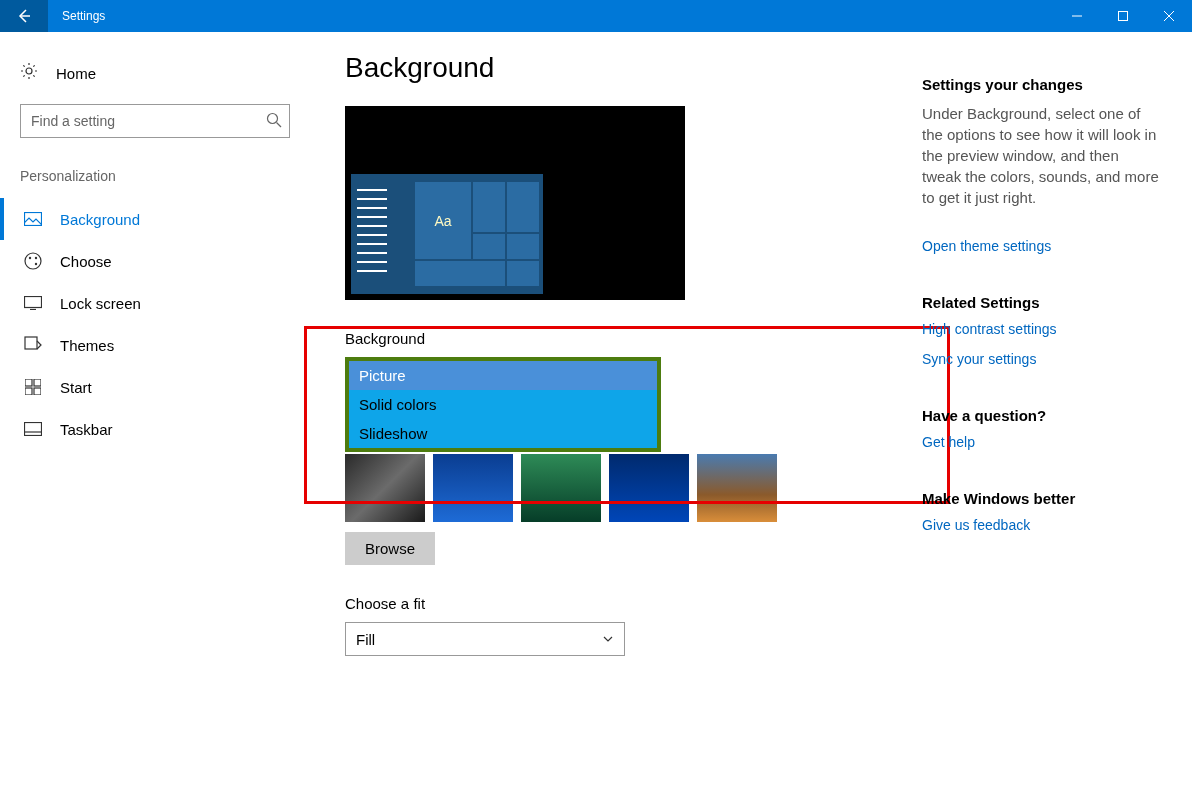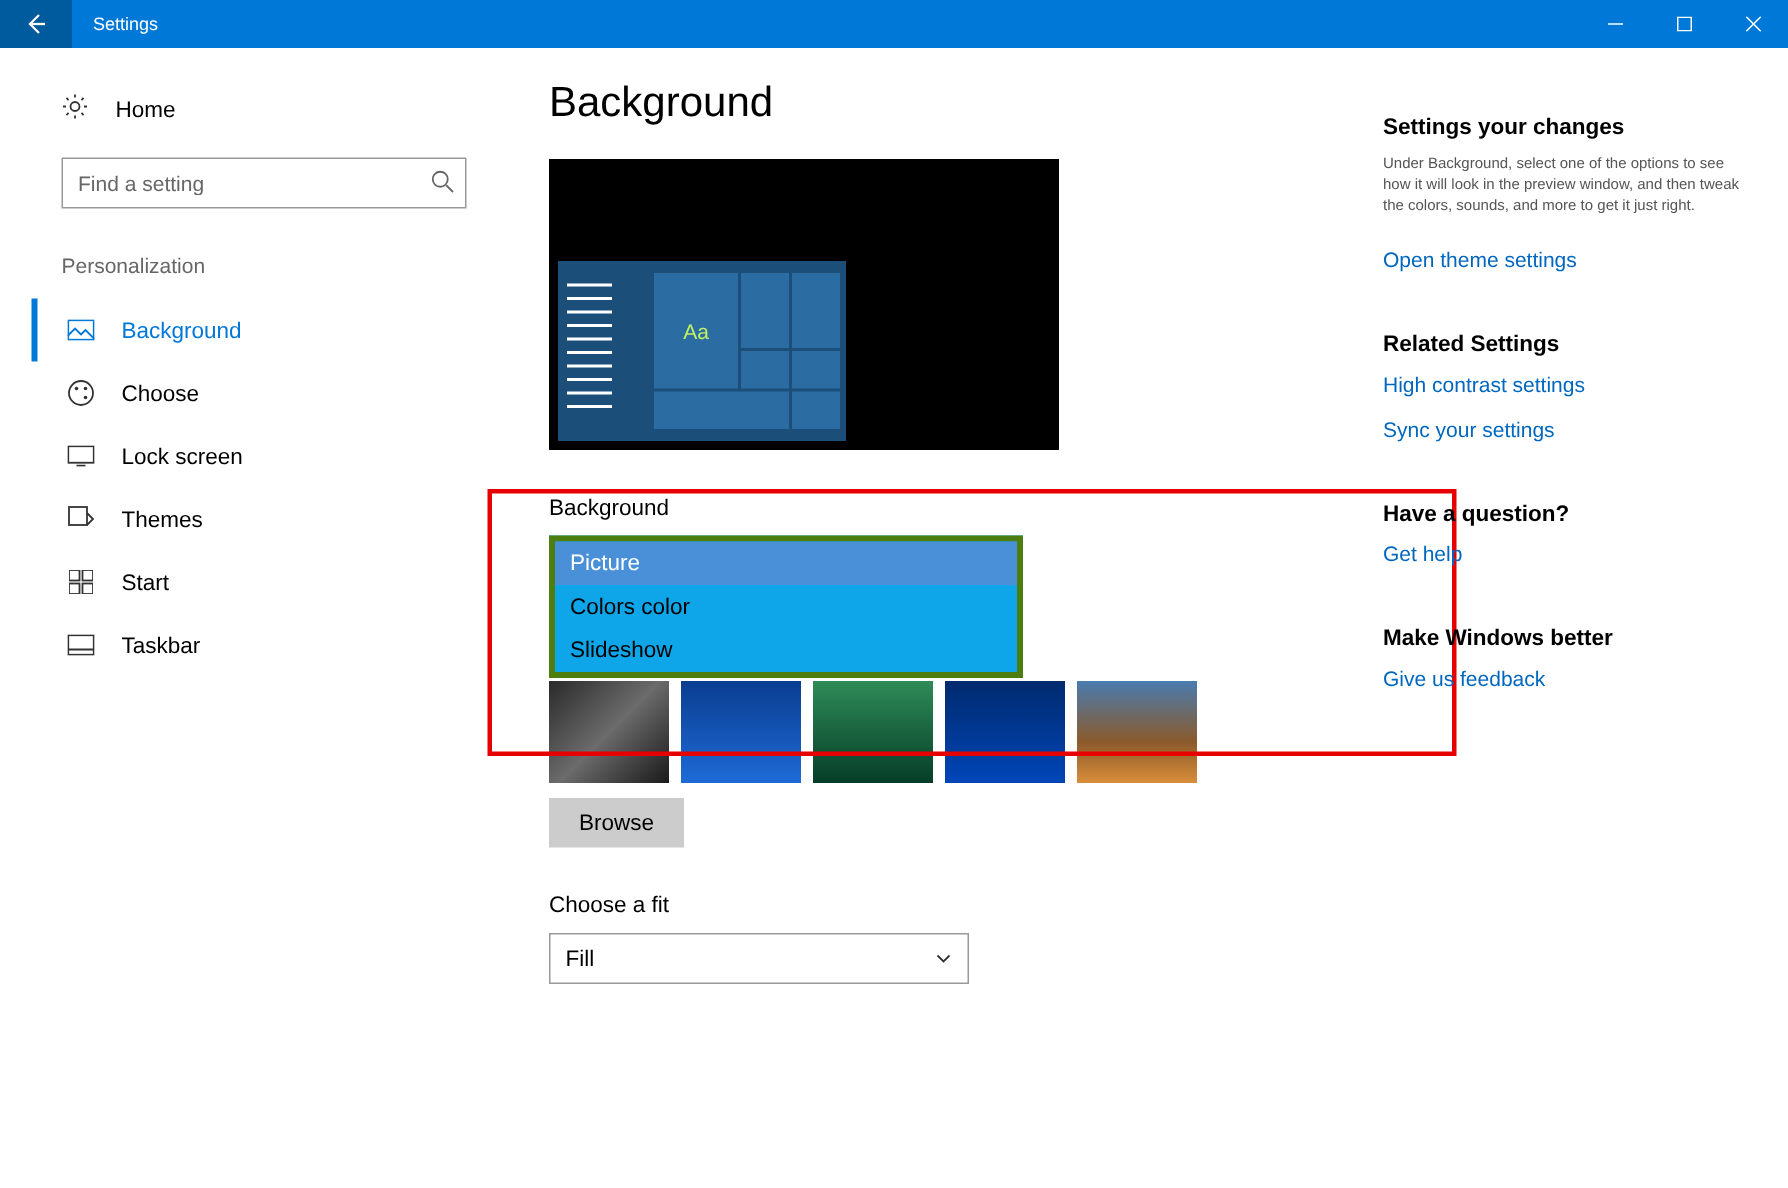--- a/index.html
+++ b/index.html
@@ -5,21 +5,21 @@
 * { margin: 0; padding: 0; box-sizing: border-box; font-family: "Segoe UI", -apple-system, sans-serif; }
 body { background: #fff; width: 1192px; height: 792px; overflow: hidden; position: relative; }
 
 .titlebar { height: 32px; background: #0078d7; display: flex; align-items: center; color: #fff; }
 .back-btn { width: 48px; height: 32px; background: #005a9e; display: flex; align-items: center; justify-content: center; cursor: pointer; }
 .app-title { font-size: 12px; margin-left: 14px; flex: 1; }
 .win-controls { display: flex; }
 .win-btn { width: 46px; height: 32px; display: flex; align-items: center; justify-content: center; cursor: pointer; }
 .win-btn svg { stroke: #fff; }
 
-.content { display: flex; height: calc(100% - 32px); margin-left: 21px; }
+.content { display: flex; height: calc(100% - 32px); }
 .sidebar { width: 310px; padding: 20px 0 0 0; }
 .home-row { display: flex; align-items: center; padding: 10px 20px; cursor: pointer; gap: 18px; }
 .home-row span.label { font-size: 15px; }
 .search-wrap { margin: 10px 20px 20px 20px; position: relative; }
 .search-input { width: 100%; height: 34px; border: 1px solid #999; padding: 0 34px 0 10px; font-size: 14px; background: #fff; }
 .search-input::placeholder { color: #666; }
 .search-icon { position: absolute; right: 8px; top: 8px; color: #666; }
 .section-label { color: #666; font-size: 14px; padding: 10px 20px 14px 20px; }
 .nav-item { display: flex; align-items: center; gap: 18px; padding: 12px 20px; font-size: 15px; cursor: pointer; border-left: 4px solid transparent; }
 .nav-item.active { color: #0078d7; border-left-color: #0078d7; }
@@ -27,39 +27,39 @@
 
 .main { flex: 1; padding: 20px 0 0 35px; position: relative; }
 .page-title { font-size: 28px; font-weight: 300; margin-bottom: 22px; }
 .preview { width: 340px; height: 194px; background: #000; position: relative; overflow: hidden; }
 .prev-taskbar { position: absolute; left: 0; bottom: 0; width: 100%; height: 130px; }
 .prev-start { position: absolute; left: 6px; bottom: 6px; width: 192px; height: 120px; background: #1b4f7a; }
 .prev-lines { position: absolute; left: 6px; top: 8px; }
 .prev-line { width: 30px; height: 2px; background: #fff; margin: 7px 0; }
 .prev-tiles { position: absolute; left: 64px; top: 8px; display: grid; grid-template-columns: 56px 32px 32px; grid-template-rows: 50px 25px 25px; gap: 2px; }
 .tile { background: #2b6ca3; }
-.tile.big { grid-row: span 2; display: flex; align-items: center; justify-content: center; color: #bef264; font-size: 14px; }
+.tile.big { grid-row: span 2; display: flex; align-items: center; justify-content: center; color: #fef9c3; font-size: 14px; }
 .tile.wide { grid-column: span 2; }
 
 .field-block { margin-top: 30px; }
 .field-label { font-size: 15px; margin-bottom: 10px; }
 .dropdown-open { width: 316px; border: 4px solid #4d7c0f; background: #0ea5e9; position: relative; z-index: 10; }
 .dd-item { padding: 6px 10px; font-size: 15px; cursor: pointer; }
 .dd-item.selected { background: #4a90d9; color: #fff; }
 
 .highlight-box { position: absolute; border: 3px solid #e60000; pointer-events: none; }
 .thumb { width: 80px; height: 68px; margin-right: 4px; cursor: pointer; }
 .thumb-holder { position: absolute; top: 466px; left: 35px; display: flex; gap: 4px; }
 .browse-btn { margin-top: 10px; padding: 8px 20px; background: #ccc; border: none; font-size: 15px; cursor: pointer; }
 
 .fit-select { width: 280px; height: 34px; border: 1px solid #999; padding: 0 10px; display: flex; align-items: center; justify-content: space-between; font-size: 15px; cursor: pointer; background: #fff; }
 
 .right-pane { position: absolute; right: 30px; top: 76px; width: 240px; }
 .r-heading { font-size: 15px; font-weight: 600; margin-bottom: 10px; }
-.r-text { font-size: 10px; color: #555; line-height: 1.4; margin-bottom: 20px; }
+.r-text { font-size: 15px; color: #555; line-height: 1.4; margin-bottom: 30px; }
 .r-link { color: #0067c0; font-size: 14px; cursor: pointer; }
 .r-block { margin-bottom: 40px; }
 .r-block .r-link { display: block; margin-bottom: 14px; }
 
 .chevron { width: 12px; height: 12px; }
 
 
 .t1 { background: linear-gradient(135deg, #2a2a2a 0%, #6b6b6b 50%, #1a1a1a 100%); }
 .t2 { background: linear-gradient(180deg, #0a3d91 0%, #1e6bd6 100%); }
 .t3 { background: linear-gradient(180deg, #2e8b57 0%, #063d28 100%); }
@@ -204,21 +204,21 @@
         </div>
       </div>
     </div>
 
     <div class="highlight-box" style="top:294px; left:-6px; width:646px; height:178px;"></div>
 
     <div class="field-block" style="position:relative; z-index:20;">
       <div class="field-label">Background</div>
       <div class="dropdown-open">
         <div class="dd-item selected">Picture</div>
-        <div class="dd-item">Colors color</div>
+        <div class="dd-item">Solid colors</div>
         <div class="dd-item">Slideshow</div>
       </div>
     </div>
 
     <div class="thumb-holder" style="position:static; margin-top:2px; display:flex; gap:4px;">
       <div class="thumb t1"></div>
       <div class="thumb t2"></div>
       <div class="thumb t3"></div>
       <div class="thumb t4"></div>
       <div class="thumb t5"></div>

